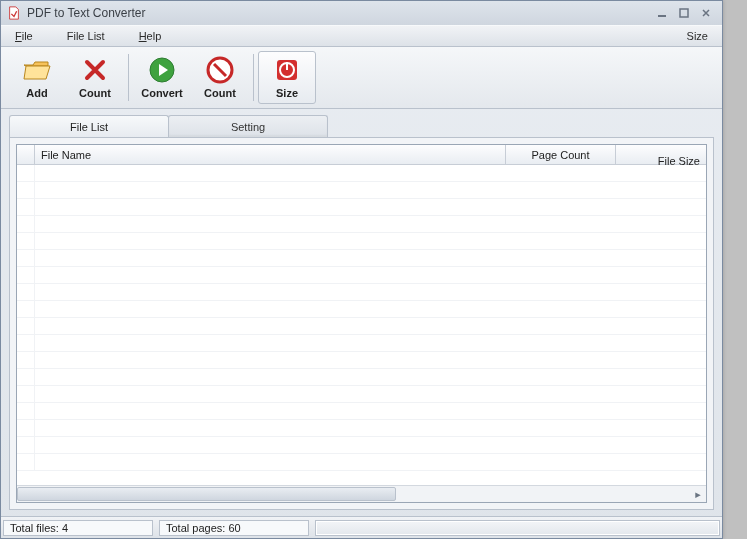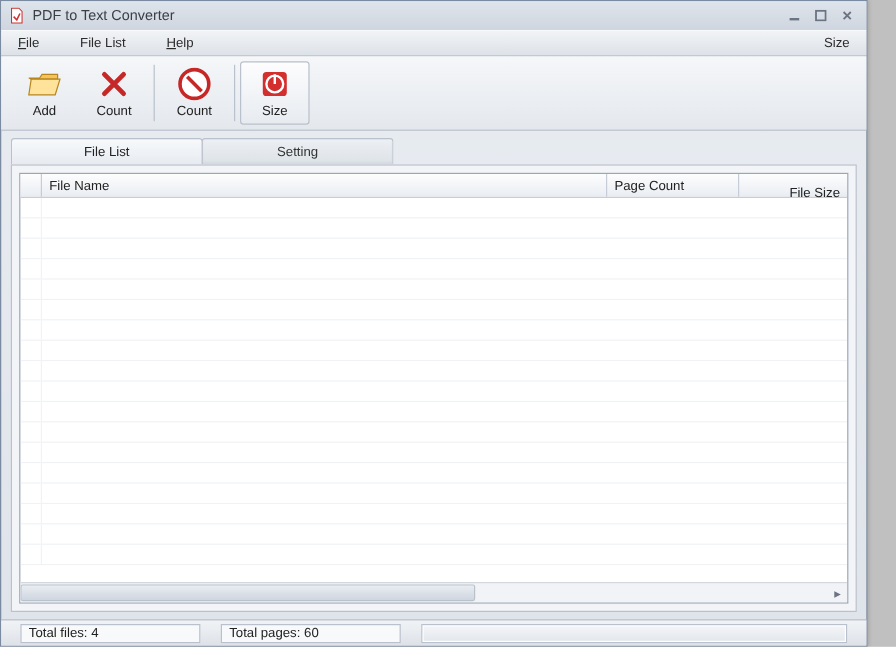--- a/index.html
+++ b/index.html
@@ -11,45 +11,45 @@
 .titlebar .win-btn { width: 20px; height: 14px; margin-left: 2px; display: flex; align-items: center; justify-content: center; color: #6a7482; cursor: default; }
 .menubar { height: 22px; background: linear-gradient(to bottom, #f1f3f6 0%, #dde2e8 100%); border-top: 1px solid #f7f9fb; border-bottom: 1px solid #b9c1cc; display: flex; align-items: center; padding: 0 6px; color: #2b2b2b; gap: 18px; }
 .menubar .menu-item { padding: 2px 8px; cursor: default; }
 .menubar .menu-item span.ul { text-decoration: underline; }
 .menubar .spacer { flex: 1; }
 .toolbar { height: 62px; background: linear-gradient(to bottom, #f5f7f9 0%, #e4e8ed 100%); border-bottom: 1px solid #b9c1cc; display: flex; align-items: stretch; padding: 3px 6px; gap: 0; }
 .tb-group { display: flex; border: 1px solid transparent; }
 .tb-sep { width: 1px; background: #b9c1cc; margin: 4px 3px; }
 .tb-btn { width: 58px; display: flex; flex-direction: column; align-items: center; justify-content: center; gap: 3px; border: 1px solid transparent; border-radius: 3px; cursor: default; }
 .tb-btn.exit { border: 1px solid #b9c1cc; background: linear-gradient(to bottom,#fdfdfe,#e7ebf0); }
-.tb-btn .lbl { font-size: 11px; color: #222; }
+.tb-btn .lbl { font-size: 11px; color: #222; font-weight: bold; }
 .tb-icon { width: 30px; height: 28px; display: flex; align-items: center; justify-content: center; }
 .tabs-row { height: 24px; display: flex; align-items: flex-end; padding: 0 8px; margin-top: 4px; }
 .tab { height: 22px; min-width: 160px; display: flex; align-items: center; justify-content: center; border: 1px solid #b9c1cc; border-bottom: none; background: linear-gradient(to bottom,#f7f9fb,#e7ebf0); border-radius: 3px 3px 0 0; margin-right: -1px; color: #222; cursor: default; }
 .tab.inactive { background: linear-gradient(to bottom,#eceff3,#dde2e8); color: #333; box-shadow: inset 0 -2px 2px rgba(0,0,0,0.04); }
 .content-frame { flex: 1; margin: 0 8px 6px 8px; border: 1px solid #b9c1cc; background: #f2f4f7; display: flex; flex-direction: column; padding: 6px; }
 .listview { flex: 1; border: 1px solid #9aa6b5; background: #fff; display: flex; flex-direction: column; overflow: hidden; }
 .lv-header { height: 20px; background: linear-gradient(to bottom,#fdfdfe,#e9edf2); border-bottom: 1px solid #c7cdd6; display: flex; }
 .lv-col { border-right: 1px solid #c7cdd6; display: flex; align-items: center; padding: 0 6px; color: #222; position: relative; }
 .lv-col.handle { width: 18px; padding: 0; }
 .lv-col.fn { flex: 1; }
-.lv-col.pc { width: 110px; justify-content: flex-start; }
+.lv-col.pc { width: 110px; justify-content: center; }
 .lv-col.fs { width: 90px; justify-content: flex-end; border-right: none; margin-top: 12px; }
 .lv-body { flex: 1; overflow: hidden; position: relative; }
 .lv-rows { position: absolute; inset: 0; }
 .lv-row { height: 17px; border-bottom: 1px solid #f0f2f5; display: flex; }
 .lv-row .c0 { width: 18px; border-right: 1px solid #f0f2f5; }
 .lv-row .c1 { flex: 1; }
 .lv-row .c2 { width: 110px; }
 .lv-row .c3 { width: 90px; }
 .lv-scroll-h { height: 17px; background: #f1f3f6; border-top: 1px solid #d3d8df; position: relative; }
 .lv-scroll-h .thumb { position: absolute; left: 0; top: 1px; bottom: 1px; width: 55%; background: linear-gradient(to bottom,#e9edf2,#cfd6df); border: 1px solid #b9c1cc; border-radius: 2px; }
 .lv-scroll-h .arrow { position:absolute; top:0; bottom:0; width:16px; display:flex; align-items:center; justify-content:center; color:#6a7482; }
 .lv-scroll-h .arrow.r { right:0; }
-.statusbar { height: 22px; background: linear-gradient(to bottom,#f1f3f6,#dde2e8); border-top: 1px solid #b9c1cc; display: flex; align-items: center; padding: 0 16px; gap: 17px; }
+.statusbar { height: 22px; background: linear-gradient(to bottom,#f1f3f6,#dde2e8); border-top: 1px solid #b9c1cc; display: flex; align-items: center; padding: 0 2px; gap: 6px; }
 .status-cell { height: 16px; border: 1px solid #b9c1cc; background: #f7f9fb; display: flex; align-items: center; padding: 0 6px; color: #222; }
 .status-cell.a { width: 150px; }
 .status-cell.b { width: 150px; }
 .status-prog { flex: 1; height: 16px; border: 1px solid #b9c1cc; background: #fff; position: relative; }
 .status-prog .bar { position: absolute; inset: 1px; background: linear-gradient(to bottom,#f2f4f7,#e4e8ed); }
 </style>
 </head>
 <body>
 
 <div class="window">
@@ -105,20 +105,29 @@
             </svg>
         </span>
         <span class="lbl">Count</span>
       </div>
     </div>
     <div class="tb-sep"></div>
     <div class="tb-group">
       <div class="tb-btn">
         <span class="tb-icon">
           <svg width="28" height="28" viewBox="0 0 28 28">
+              <circle cx="14" cy="14" r="12" fill="#3fa23f" stroke="#2e7d32"></circle>
+              <path d="M11 8l9 6-9 6z" fill="#fff"></path>
+            </svg>
+        </span>
+        <span class="lbl">Convert</span>
+      </div>
+      <div class="tb-btn">
+        <span class="tb-icon">
+          <svg width="28" height="28" viewBox="0 0 28 28">
               <circle cx="14" cy="14" r="12" fill="#fff" stroke="#c62828" stroke-width="3"></circle>
               <path d="M8 8l12 12" stroke="#c62828" stroke-width="3"></path>
             </svg>
         </span>
         <span class="lbl">Count</span>
       </div>
     </div>
     <div class="tb-sep"></div>
     <div class="tb-group">
       <div class="tb-btn exit">

